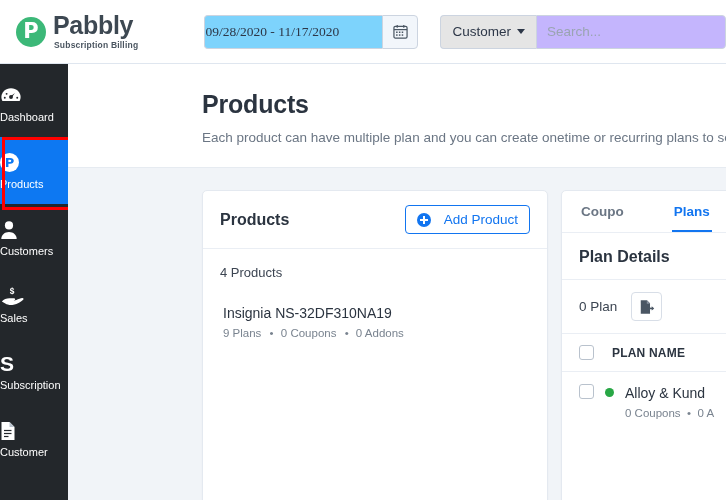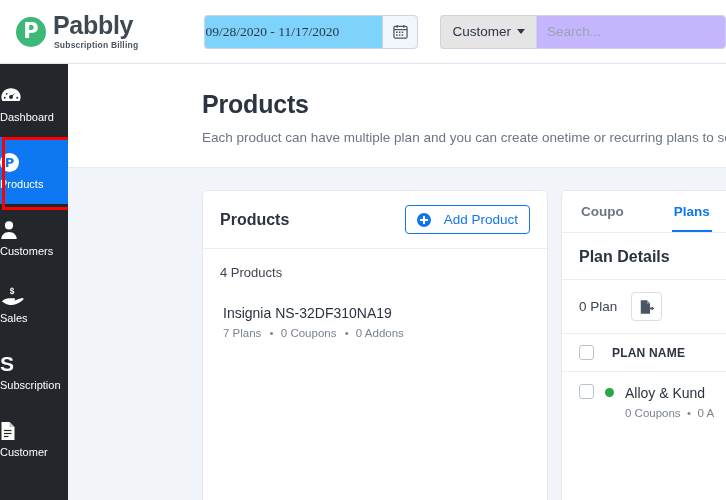--- a/index.html
+++ b/index.html
@@ -345,21 +345,21 @@
             <span>Add Product</span>
           </div>
         </div>
 
         <div class="count-row">4 Products</div>
 
 
         <div class="product-item">
           <div class="p-name">Insignia NS-32DF310NA19</div>
           <div class="p-meta">
-            <span>7 Plans</span>
+            <span>9 Plans</span>
             <span class="dot">•</span>
             <span>0 Coupons</span>
             <span class="dot">•</span>
             <span>0 Addons</span>
           </div>
         </div>
 
       </div>
 
       <div class="card card-plans">

